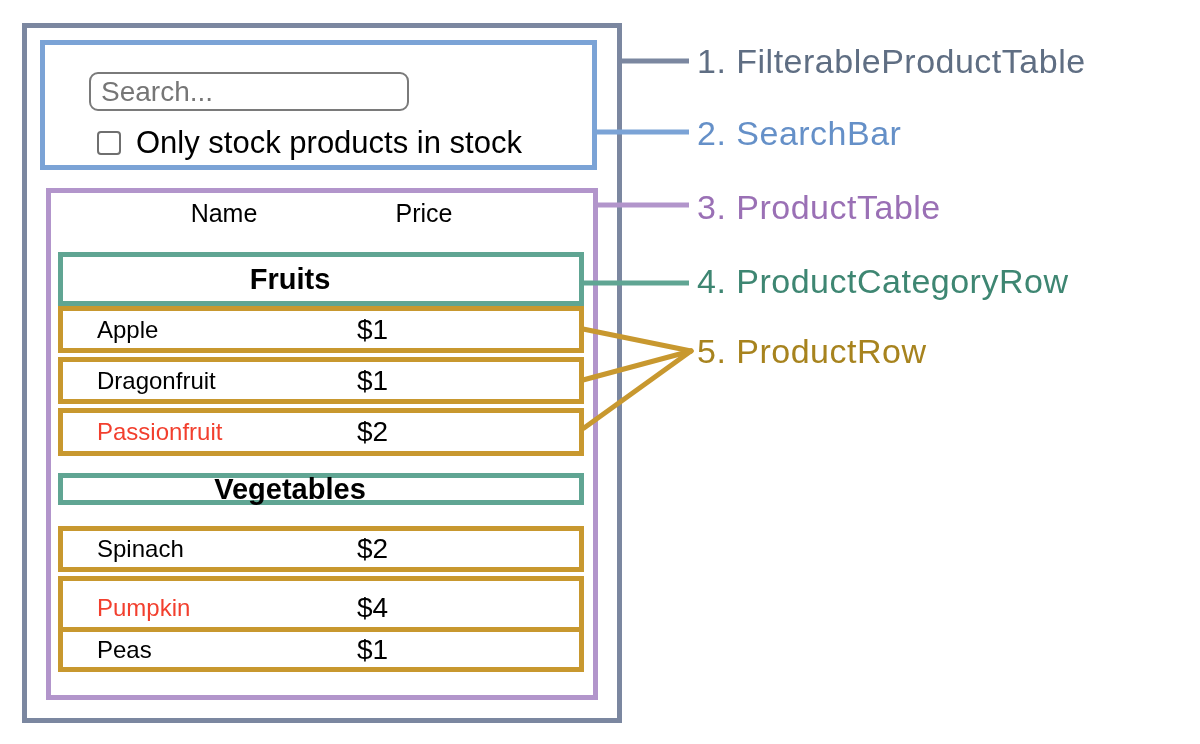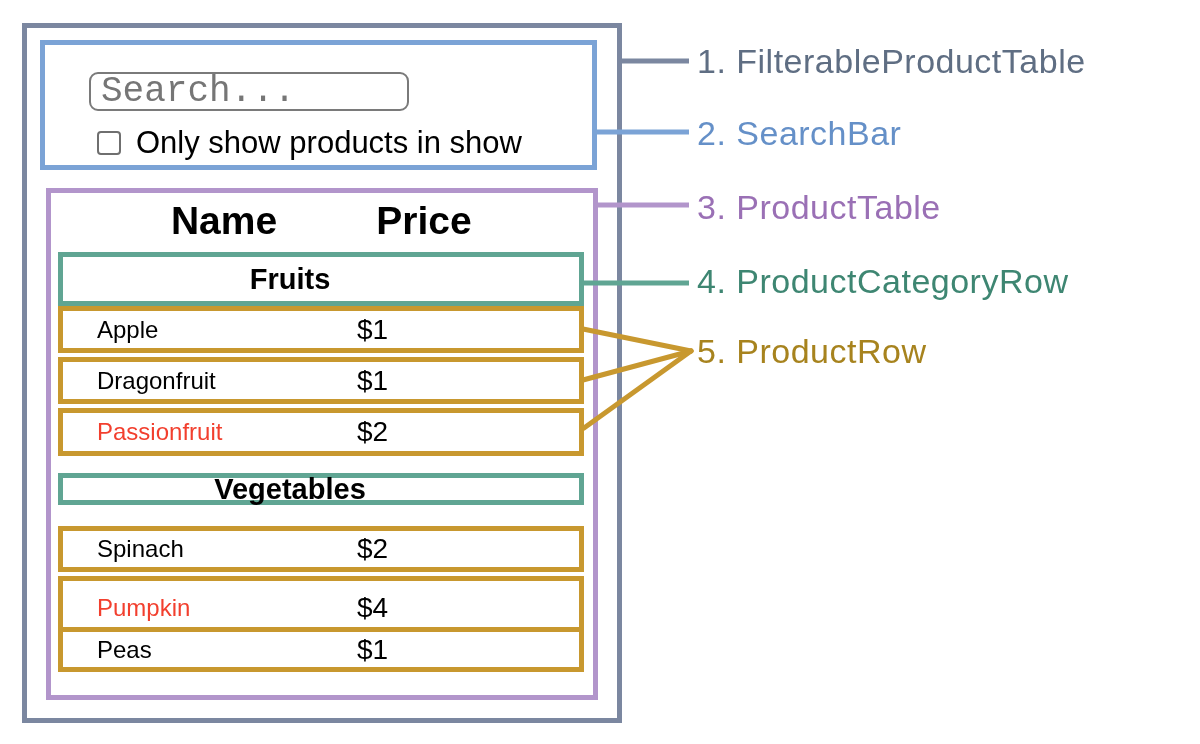--- a/index.html
+++ b/index.html
@@ -9,27 +9,27 @@
   }
   .abs{position:absolute;}
   
   #outer-box{left:22px;top:23px;width:600px;height:700px;border:5px solid var(--slate);box-sizing:border-box;background:#fff;}
   #searchbar-box{left:40px;top:40px;width:557px;height:130px;border:5px solid var(--blue);box-sizing:border-box;background:#fff;}
   #table-box{left:46px;top:188px;width:552px;height:512px;border:5px solid var(--purple);box-sizing:border-box;background:#fff;}
   
   #search-input{
     position:absolute;left:89px;top:72px;width:320px;height:39px;box-sizing:border-box;
     border:2px solid var(--input_border);border-radius:9px;padding:0 10px;
-    font-family:Liberation Mono, monospace;font-size:36px;color:#444;background:#fff;outline:none;
+    font-family:Liberation Sans, sans-serif;font-size:28px;color:#444;background:#fff;outline:none;
   }
   #search-input::placeholder{color:var(--muted);opacity:1;}
   #stock-checkbox{left:97px;top:131px;width:24px;height:24px;box-sizing:border-box;border:2px solid #6f6f6f;border-radius:4px;background:#fff;cursor:pointer;}
   #stock-label{left:136px;top:126px;font-size:31px;line-height:34px;color:#000;white-space:nowrap;}
   
-  .th{top:199px;font-size:39px;font-weight:bold;color:#000;transform:translateX(-50%);white-space:nowrap;}
+  .th{top:199px;font-size:25px;font-weight:normal;color:#000;transform:translateX(-50%);white-space:nowrap;}
   
   .crow,.prow{position:absolute;left:58px;width:526px;box-sizing:border-box;background:#fff;}
   .crow{border:5px solid var(--teal);}
   .prow{border:5px solid var(--gold);display:flex;align-items:center;}
   .cname{position:absolute;left:227px;top:50%;transform:translate(-50%,-50%);font-size:29px;font-weight:bold;color:#000;white-space:nowrap;}
   .pname{margin-left:34px;font-size:24px;color:#000;white-space:nowrap;}
   .pname.oos{color:var(--red);}
   .pprice{position:absolute;left:294px;font-size:28px;color:#000;}
   
   .anno{left:697px;font-size:34px;line-height:40px;letter-spacing:0.5px;white-space:nowrap;}
@@ -39,21 +39,21 @@
 </head>
 <body>
 
 <div id="canvas">
 
   <div id="outer-box" class="abs"></div>
 
   <div id="searchbar-box" class="abs"></div>
   <input id="search-input" type="text" placeholder="Search..." style="">
   <span id="stock-checkbox" class="abs"></span>
-  <span id="stock-label" class="abs">Only show products in show</span>
+  <span id="stock-label" class="abs">Only stock products in stock</span>
 
   <div id="table-box" class="abs"></div>
   <span class="abs th" style="left:224px;">Name</span>
   <span class="abs th" style="left:424px;">Price</span>
 
   <div class="crow" style="top:252px;height:54px;">
     <span class="cname">Fruits</span>
   </div>
   <div class="prow" style="top:306px;height:47px;">
     <span class="pname">Apple</span>

